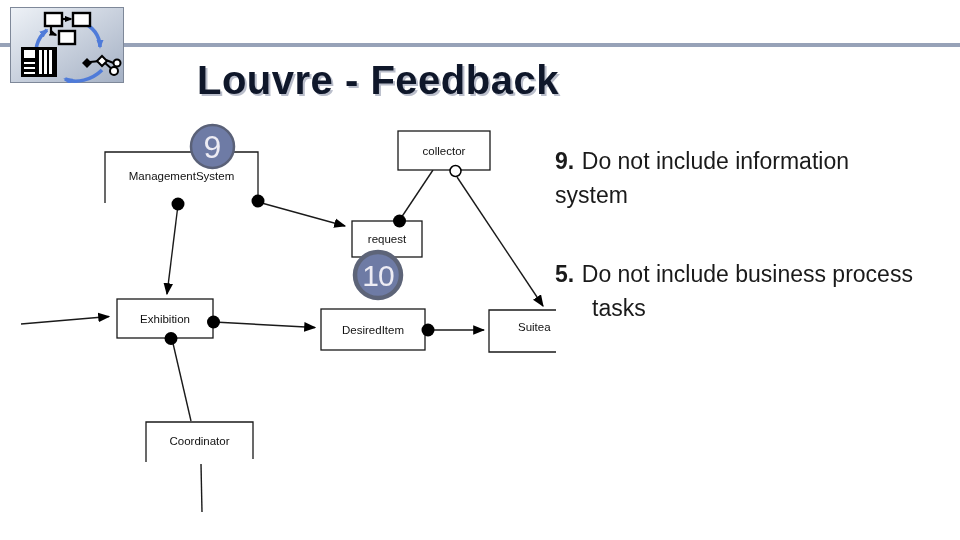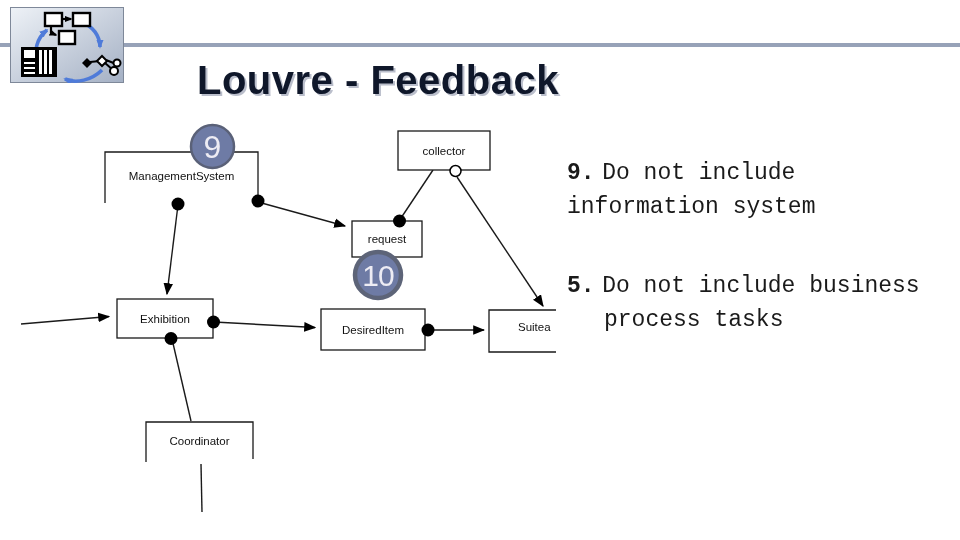--- a/index.html
+++ b/index.html
@@ -21,21 +21,21 @@
     letter-spacing:0.5px;
     text-shadow:2px 2px 0 #babecb;
     white-space:nowrap;
     margin-left:16px;
   }
   .diagram-svg{
     position:absolute;left:0;top:0;width:960px;height:540px;
   }
   .note{
     position:absolute;left:555px;width:368px;
-    font-size:23px;line-height:34px;color:#1a1a1a;margin:12px;font-family:Liberation Mono, monospace;
+    font-size:23px;line-height:34px;color:#1a1a1a;margin:0;
   }
   .note-9{top:144px;}
   .note-10{top:257px;padding-left:37px;text-indent:-37px;}
   .note-num{font-weight:bold;margin-right:0.33em;}
 </style>
 </head>
 <body>
 
 <div class="rule"></div>
 

